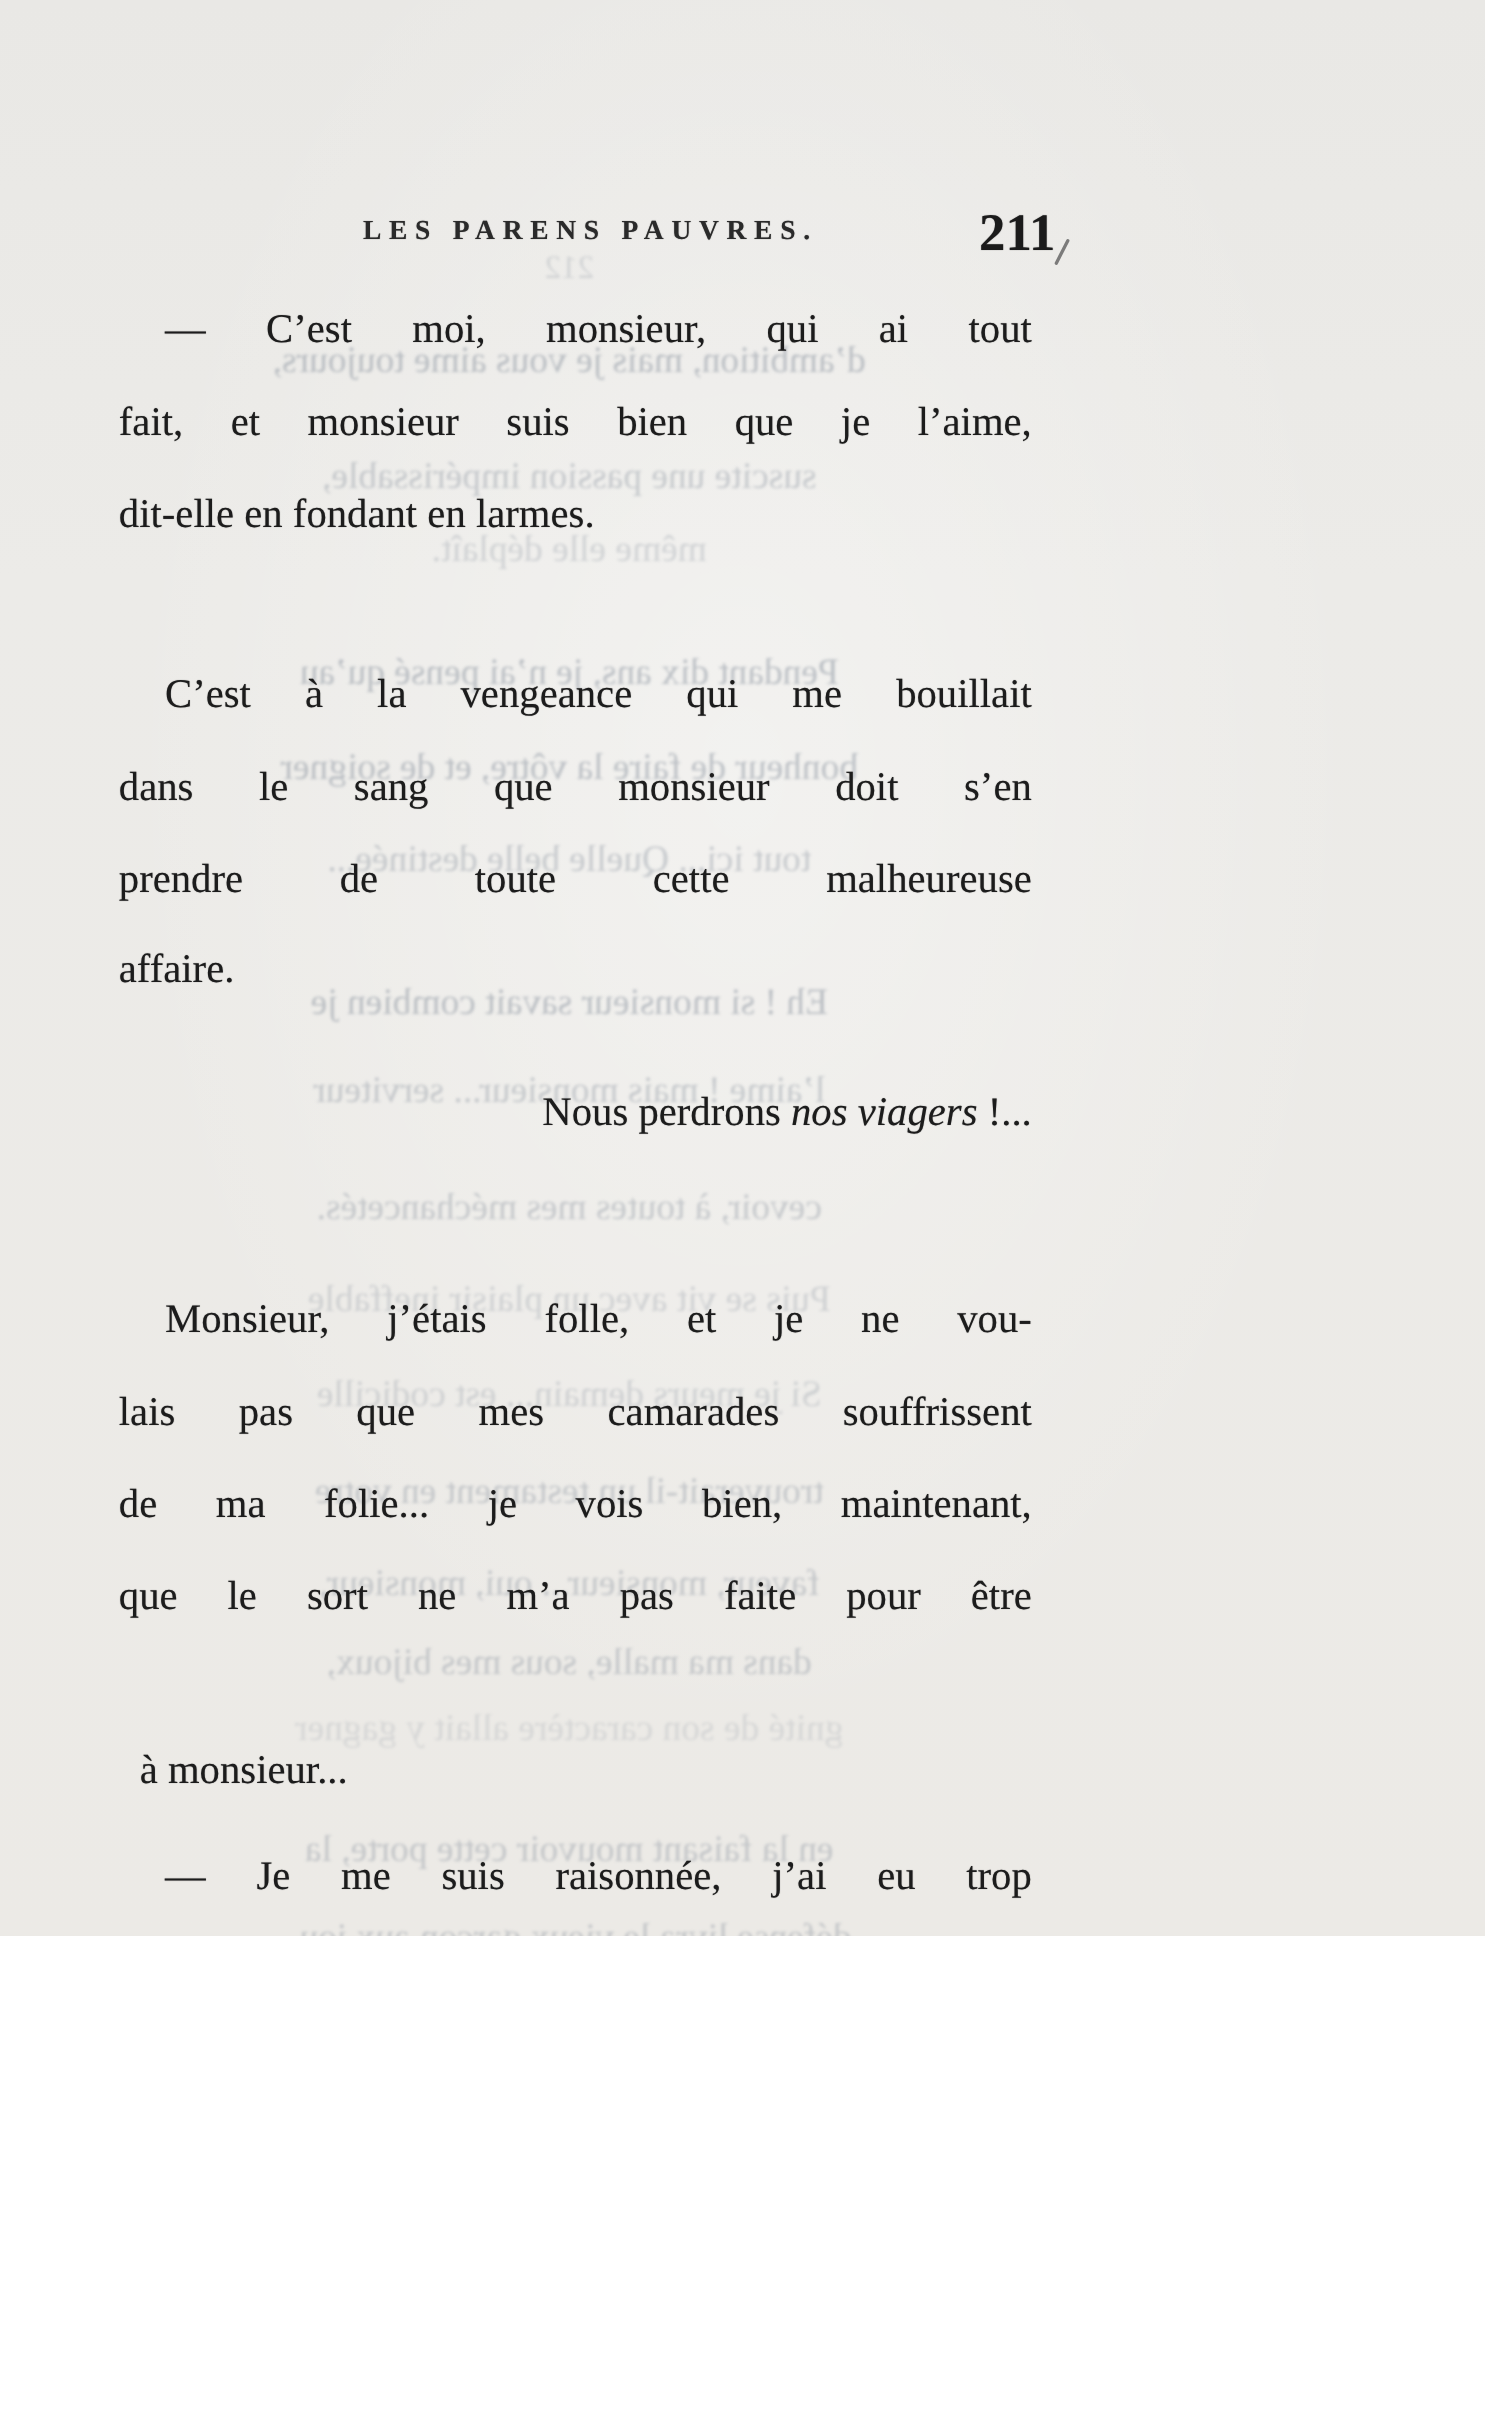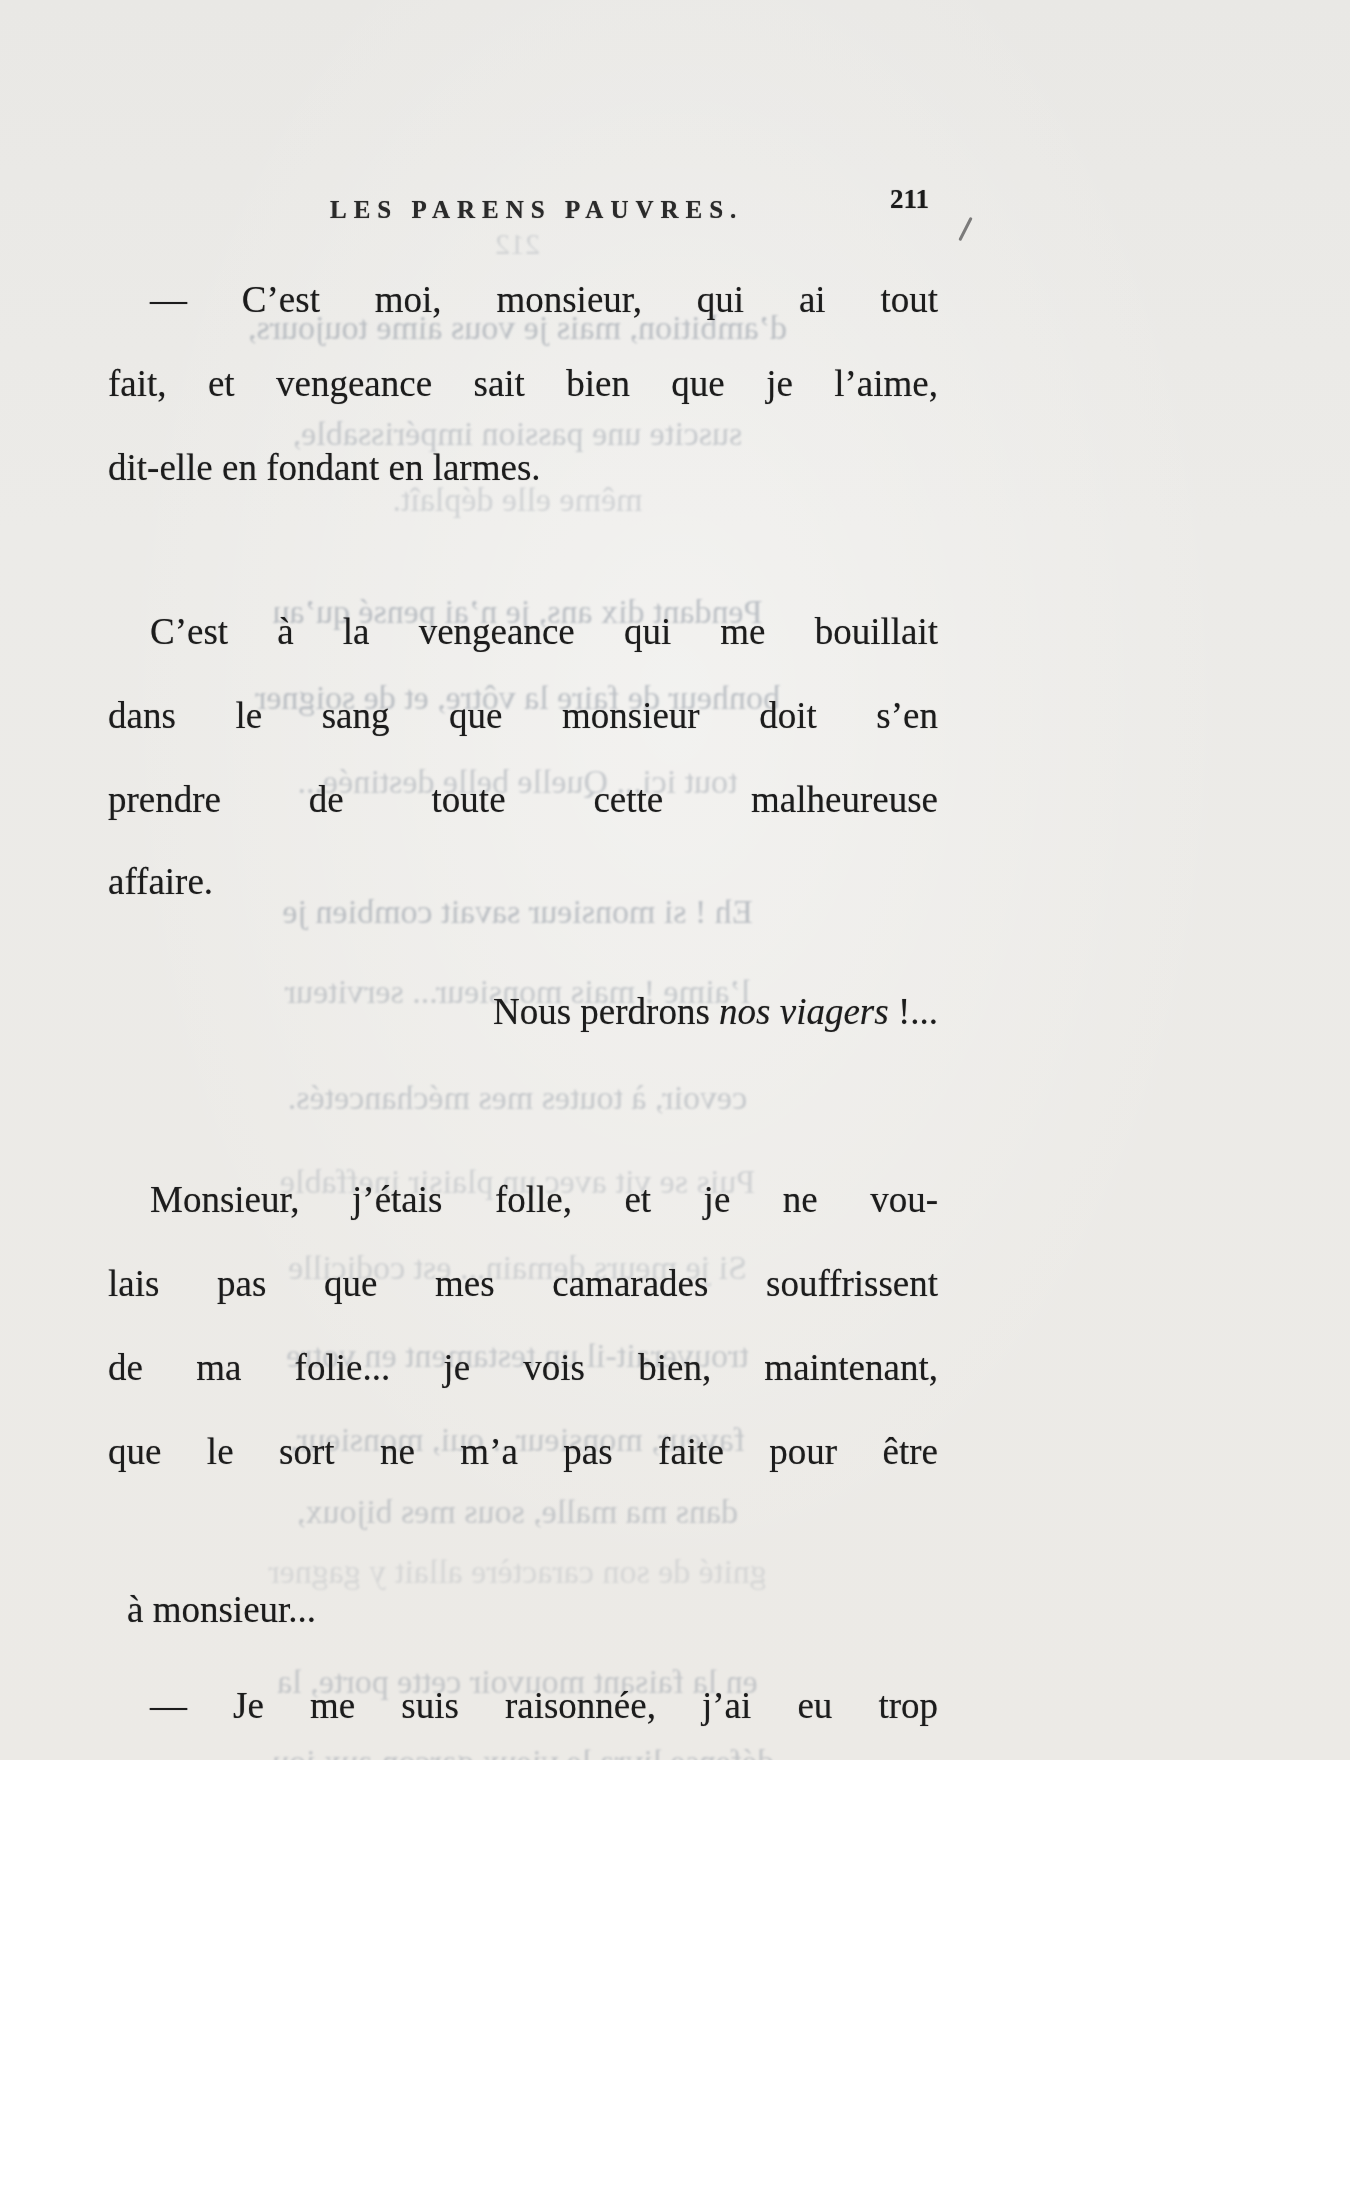--- a/index.html
+++ b/index.html
@@ -15,21 +15,21 @@
     color:#1c1c1c;
   }
   
   .header-title{
     position:absolute;left:330px;top:196px;
     font-size:25px;letter-spacing:7px;font-weight:bold;
     color:#2a2a2a;text-shadow:0 0 1px rgba(20,20,20,.5);
   }
   .page-num{
     position:absolute;left:890px;top:184px;
-    font-size:27px;font-weight:bold;color:#1b1b1b;
+    font-size:48px;font-weight:bold;color:#1b1b1b;
     text-shadow:0 0 1px rgba(0,0,0,.5);
   }
   .pen-mark{
     position:absolute;left:964px;top:216px;
     width:3px;height:26px;background:#555;
     transform:rotate(27deg);opacity:.75;border-radius:2px;
   }
   
   .line{
     position:absolute;left:108px;width:830px;
@@ -111,21 +111,21 @@
   <div class="ghost g15 op2">gnité de son caractère allait y gagner</div>
   <div class="ghost g16 op4">en la faisant mouvoir cette porte, la</div>
   <div class="ghost g17 op4">défense livra le vieux garçon aux jou-</div>
   <div class="ghost g18 op2">VIII.          14</div>
 
   <div class="header-title">LES PARENS PAUVRES.</div>
   <div class="page-num">211</div>
   <div class="pen-mark"></div>
 
   <div class="line j i l-p1-1">— C’est moi, monsieur, qui ai tout</div>
-  <div class="line j l-p1-2">fait, et vengeance sait bien que je l’aime,</div>
+  <div class="line j l-p1-2">fait, et monsieur suis bien que je l’aime,</div>
   <div class="line l-p1-3">dit-elle en fondant en larmes.</div>
 
   <div class="line j l-p2-2">dans le sang que monsieur doit s’en</div>
   <div class="line j i l-p2-1">C’est à la vengeance qui me bouillait</div>
   <div class="line j l-p2-3">prendre de toute cette malheureuse</div>
   <div class="line l-p2-4">affaire.</div>
 
   <div class="line i l-p3-1"><span>Nous perdrons </span><span class="it">nos viagers</span><span> !...</span></div>
 
   <div class="line j i l-p4-1">Monsieur, j’étais folle, et je ne vou-</div>

